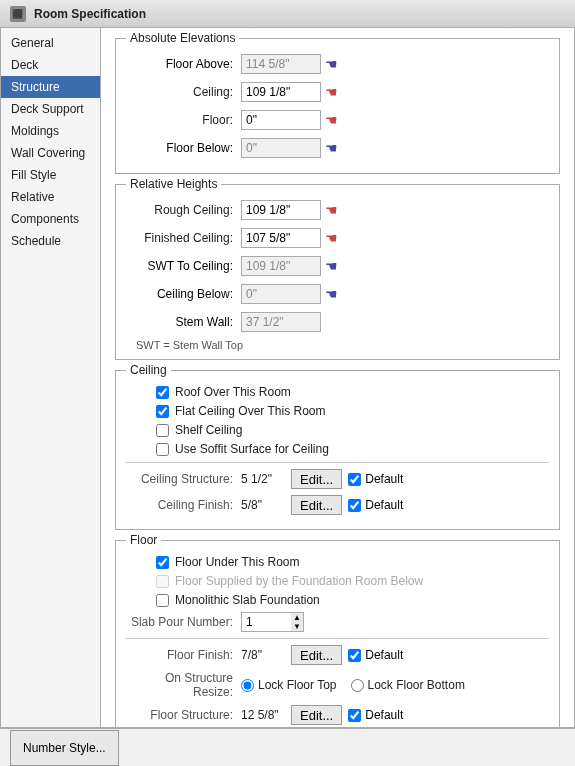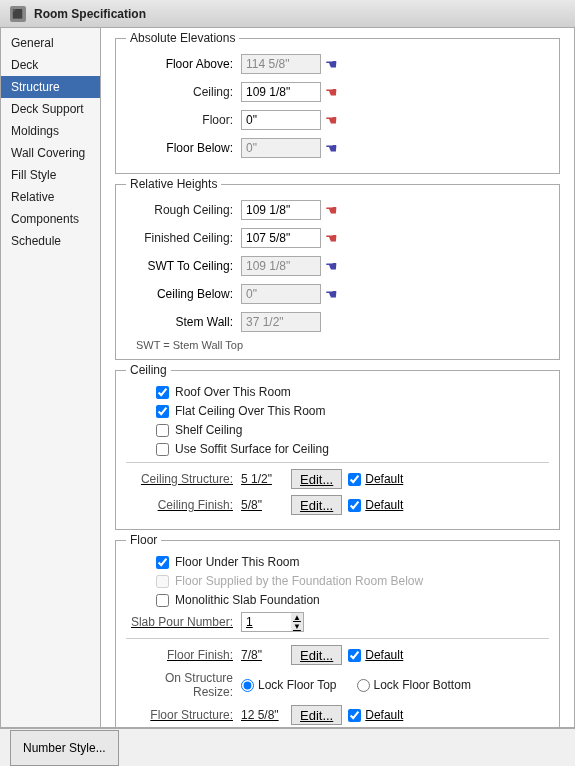--- a/index.html
+++ b/index.html
@@ -134,21 +134,20 @@
     }
     .checkbox-label {
       font-size: 12px;
       color: #222;
     }
     .checkbox-label.disabled { color: #aaa; }
     .edit-row {
       display: flex;
       align-items: center;
       margin-bottom: 6px;
-      text-decoration: underline;
     }
     .edit-label {
       width: 115px;
       text-align: right;
       padding-right: 8px;
       color: #555;
       font-size: 12px;
       flex-shrink: 0;
     }
     .edit-value {
@@ -173,21 +172,21 @@
     }
     .checkbox-default input[type="checkbox"] { margin: 0; }
     .radio-row {
       display: flex;
       align-items: center;
       margin-bottom: 6px;
     }
     .radio-row label {
       font-size: 12px;
       color: #222;
-      margin-right: 20px;
+      margin-right: 14px;
       display: flex;
       align-items: center;
       gap: 4px;
     }
     .spinner-wrapper {
       display: flex;
       align-items: center;
     }
     .spinner-arrows {
       display: flex;

